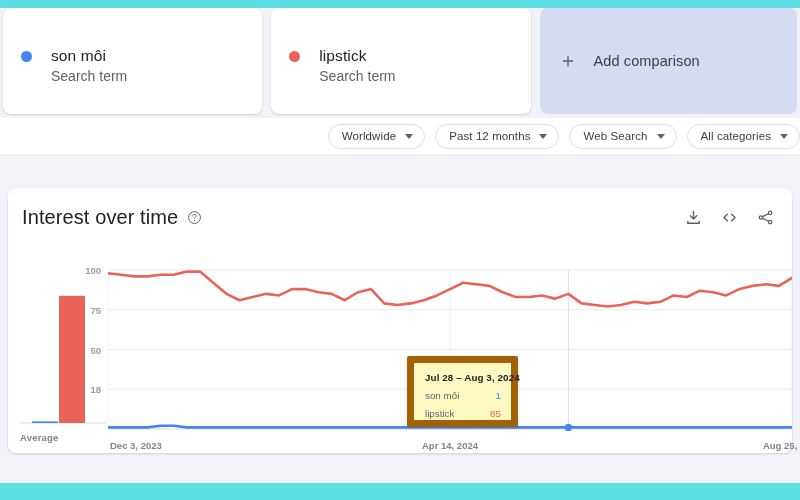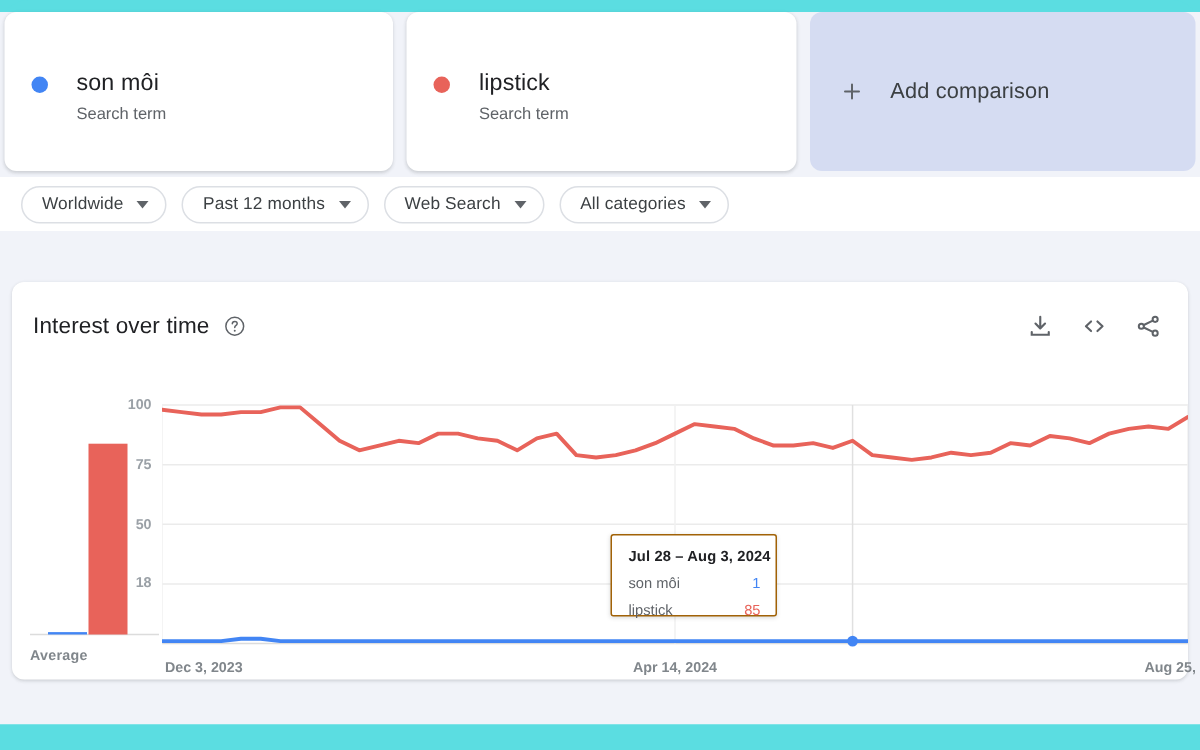--- a/index.html
+++ b/index.html
@@ -31,32 +31,33 @@
     display: flex; align-items: center; padding-left: 20px; text-align: center;
   }
   .term-inner { position: absolute; left: 18px; top: 38px; display: flex; }
   .dot { width: 11px; height: 11px; border-radius: 50%; margin-top: 5px; flex: none; }
   .term-text { margin-left: 19px; }
   .term-name {
     font-size: 15.5px; color: #202124; line-height: 20px;
     letter-spacing: .1px;
   }
   .term-sub {
-    font-size: 11px; color: #5f6368; line-height: 16px; margin-top: 2px;
+    font-size: 14px; color: #5f6368; line-height: 16px; margin-top: 2px;
   }
   .plus-icon { width: 16px; height: 16px; flex: none; }
   .add-label {
     font-size: 14.5px; color: #3c4043; margin-left: 18px; letter-spacing: .1px;
   }
 
   
   .filters-bar {
     position: absolute; left: 0; top: 118px; width: 800px; height: 36px;
     background: #ffffff; display: flex; align-items: center; padding-left: 14px;
     gap: 10px;
+    justify-content: flex-end;
   }
   .chip {
     height: 25px; border: 1px solid #dcdfe4; border-radius: 13px;
     background: #fff; display: flex; align-items: center;
     padding: 0 11px 0 13px; gap: 9px;
   }
   .chip-label { font-size: 11.5px; color: #3c4043; letter-spacing: .1px; white-space: nowrap; }
   .caret {
     width: 0; height: 0; border-left: 4px solid transparent;
     border-right: 4px solid transparent; border-top: 5px solid #5f6368;
@@ -67,21 +68,21 @@
     position: absolute; left: 8px; top: 188px; width: 784px; height: 265px;
     background: #fff; border-radius: 8px;
     box-shadow: 0 1px 2px rgba(60,64,67,.12), 0 1px 3px rgba(60,64,67,.08);
   }
   .chart-head {
     position: absolute; left: 0; top: 0; width: 784px; height: 58px;
     display: flex; align-items: center; justify-content: space-between;
     padding: 0 18px 0 14px;
   }
   .chart-title-wrap { display: flex; align-items: center; gap: 9px; }
-  .chart-title { font-size: 15px; color: #202124; letter-spacing: .1px; }
+  .chart-title { font-size: 20px; color: #202124; letter-spacing: .1px; }
   .help-icon { width: 15px; height: 15px; }
   .chart-actions { display: flex; align-items: center; gap: 19px; }
   .act-icon { width: 17px; height: 17px; display: block; }
 
   
   .plot { position: absolute; left: 0; top: 58px; width: 784px; height: 207px; }
 
   .avg-panel { position: absolute; left: 12px; top: 10px; width: 86px; height: 175px; }
   .avg-label {
     position: absolute; left: 12px; top: 186px; width: 86px;
@@ -95,22 +96,22 @@
     font-size: 9.5px; color: #9aa0a6; padding-right: 7px; width: 40px;
     text-align: right;
   }
   .xl {
     position: absolute; top: 178px; font-size: 9.5px; color: #80868b;
     white-space: nowrap;
   }
 
   
   .tooltip {
-    position: absolute; left: 407px; top: 356px; width: 111px; height: 55px;
-    background: #ffffff; border: 1px solid #a16207; border-radius: 2px;
+    position: absolute; left: 407px; top: 356px; width: 111px; height: 71px;
+    background: #fef9c3; border: 7px solid #a16207; border-radius: 2px;
     box-shadow: 0 1px 3px rgba(60,64,67,.18);
     padding: 9px 10px 0 11px; z-index: 5;
   }
   .tt-date {
     font-size: 9.8px; color: #202124; font-weight: bold; white-space: nowrap;
     letter-spacing: .1px;
   }
   .tt-row {
     display: flex; justify-content: space-between; align-items: baseline;
     margin-top: 7px; font-size: 9.8px;

